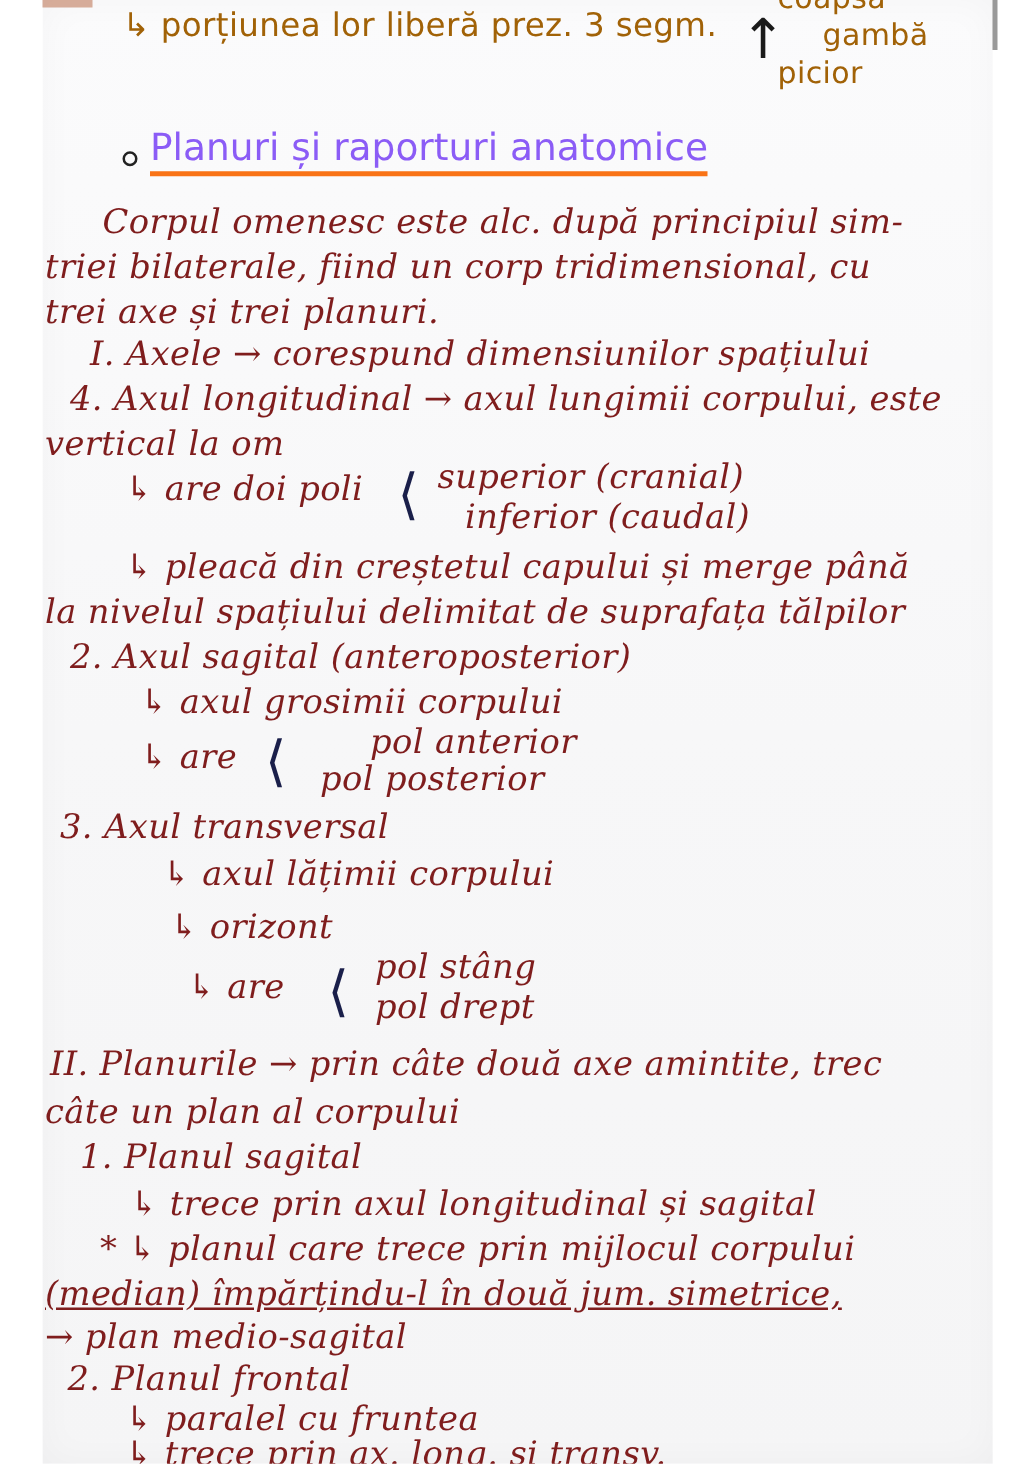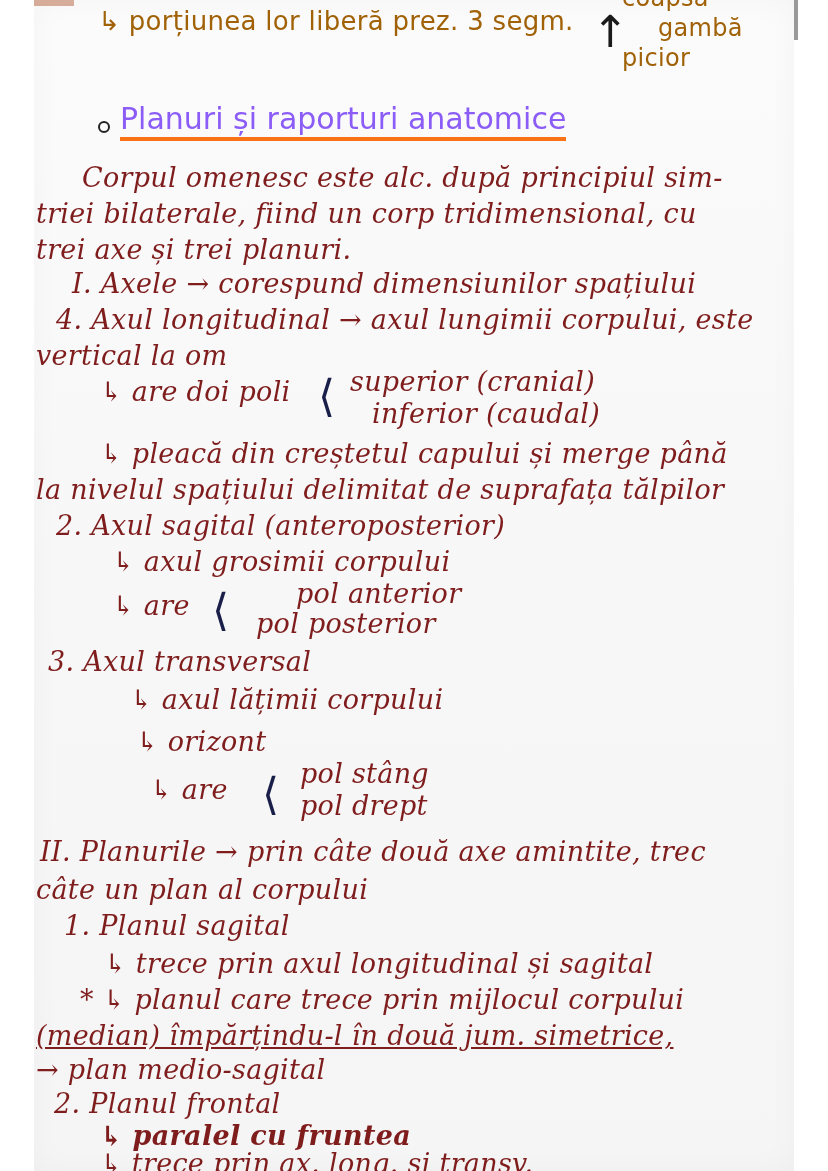--- a/index.html
+++ b/index.html
@@ -94,14 +94,14 @@
 <div class="line" style="left:300px; top:792px;">pol drept</div>
 
 <div class="line" style="left:40px; top:838px;">II. Planurile → prin câte două axe amintite, trec</div>
 <div class="line" style="left:36px; top:876px;">câte un plan al corpului</div>
 <div class="line" style="left:64px; top:912px;">1. Planul sagital</div>
 <div class="line" style="left:104px; top:950px;">↳ trece prin axul longitudinal și sagital</div>
 <div class="line" style="left:80px; top:986px;">* ↳ planul care trece prin mijlocul corpului</div>
 <div class="line" style="left:36px; top:1022px;text-decoration:underline;">(median) împărțindu-l în două jum. simetrice,</div>
 <div class="line" style="left:36px; top:1056px;">→ plan medio-sagital</div>
 <div class="line" style="left:54px; top:1090px;">2. Planul frontal</div>
-<div class="line" style="left:100px; top:1122px;font-weight:bold;">↳ paralel cu fruntea</div>
+<div class="line" style="left:100px; top:1122px;">↳ paralel cu fruntea</div>
 <div class="line" style="left:100px; top:1150px;">↳ trece prin ax. long. și transv.</div>
 
 </body></html>

